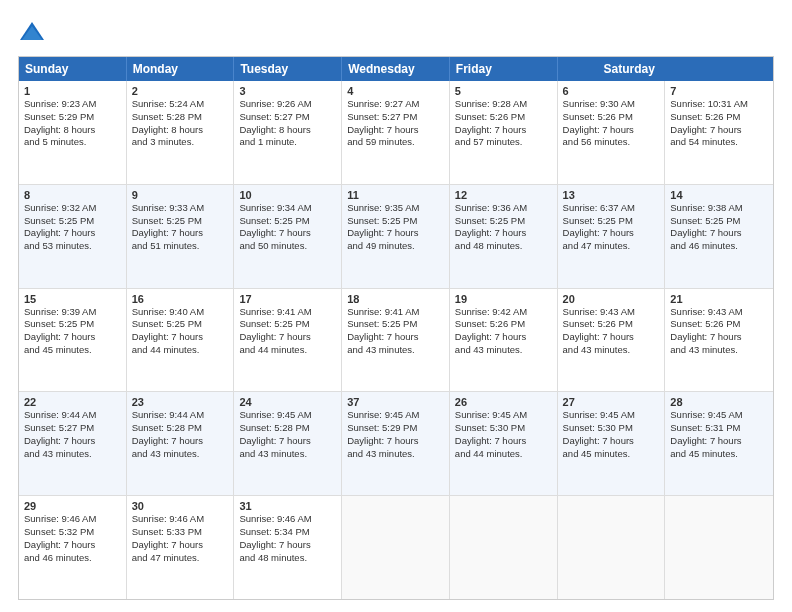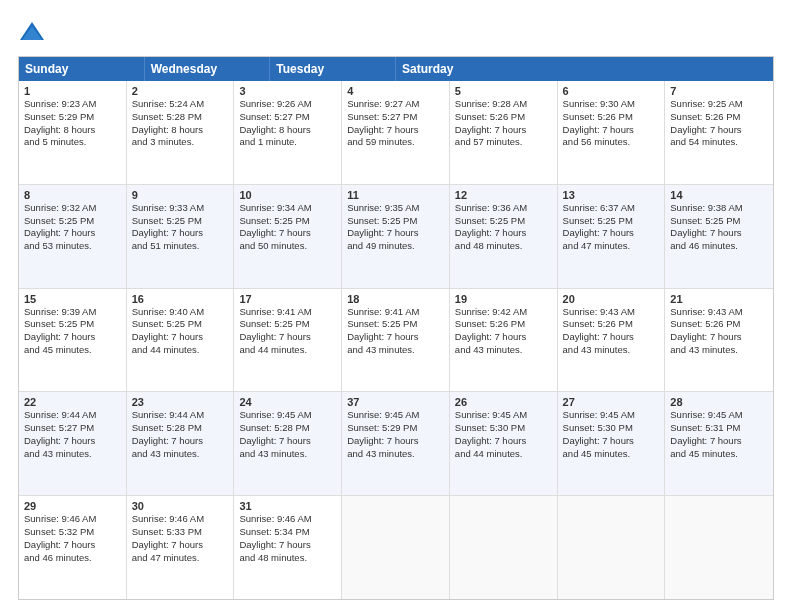--- a/index.html
+++ b/index.html
@@ -61,32 +61,32 @@
       color: #555;
     }
     .calendar {
       flex: 1;
       display: flex;
       flex-direction: column;
       border: 1px solid #ccc;
     }
     .cal-header {
       display: grid;
-      grid-template-columns: repeat(6, 1fr);
+      grid-template-columns: repeat(7, 1fr);
       background: #2b6cb8;
     }
     .cal-header-cell {
       color: #fff;
       font-size: 12px;
       font-weight: bold;
       padding: 5px 6px;
       text-align: left;
       border-right: 1px solid #4a85cc;
     }
-    .cal-header-cell:last-child { border-right: none; }
+    .cal-header-cell:last-child { border-right: none; margin-left: 40px; }
     .cal-body {
       flex: 1;
       display: flex;
       flex-direction: column;
     }
     .cal-row {
       display: grid;
       grid-template-columns: repeat(7, 1fr);
       flex: 1;
       border-top: 1px solid #ddd;
@@ -132,22 +132,24 @@
     </div>
     <div class="title-block">
       <div class="main-title"></div>
       <div class="subtitle"></div>
     </div>
   </div>
 
   <div class="calendar">
     <div class="cal-header" id="cal-header">
         <div class="cal-header-cell">Sunday</div>
+        <div class="cal-header-cell">Monday</div>
+        <div class="cal-header-cell">Tuesday</div>
         <div class="cal-header-cell">Wednesday</div>
-        <div class="cal-header-cell">Tuesday</div>
+        <div class="cal-header-cell">Friday</div>
         <div class="cal-header-cell">Saturday</div>
       </div>
     <div class="cal-body" id="cal-body">
         <div class="cal-row">
           <div class="cal-cell">
             <span class="day-num">1</span>
             <span class="cell-line">Sunrise: 9:23 AM</span>
             <span class="cell-line">Sunset: 5:29 PM</span>
             <span class="cell-line">Daylight: 8 hours</span>
             <span class="cell-line">and 5 minutes.</span>
@@ -182,21 +184,21 @@
           </div>
           <div class="cal-cell">
             <span class="day-num">6</span>
             <span class="cell-line">Sunrise: 9:30 AM</span>
             <span class="cell-line">Sunset: 5:26 PM</span>
             <span class="cell-line">Daylight: 7 hours</span>
             <span class="cell-line">and 56 minutes.</span>
           </div>
           <div class="cal-cell">
             <span class="day-num">7</span>
-            <span class="cell-line">Sunrise: 9:25 AM</span>
+            <span class="cell-line">Sunrise: 10:31 AM</span>
             <span class="cell-line">Sunset: 5:26 PM</span>
             <span class="cell-line">Daylight: 7 hours</span>
             <span class="cell-line">and 54 minutes.</span>
           </div>
         </div>
         <div class="cal-row">
           <div class="cal-cell alt-row">
             <span class="day-num">8</span>
             <span class="cell-line">Sunrise: 9:32 AM</span>
             <span class="cell-line">Sunset: 5:25 PM</span>

